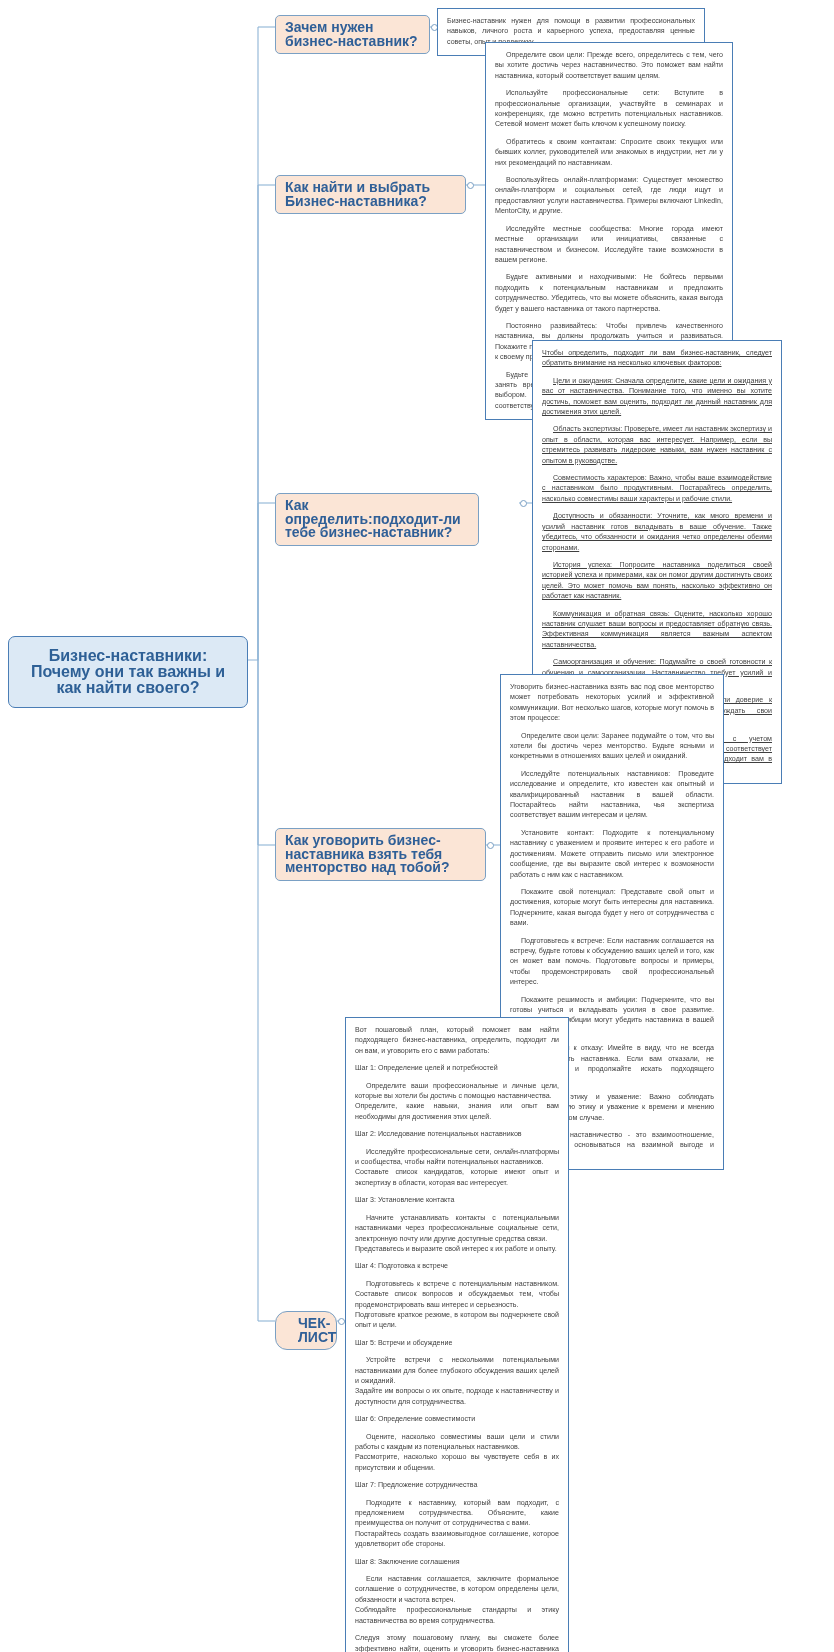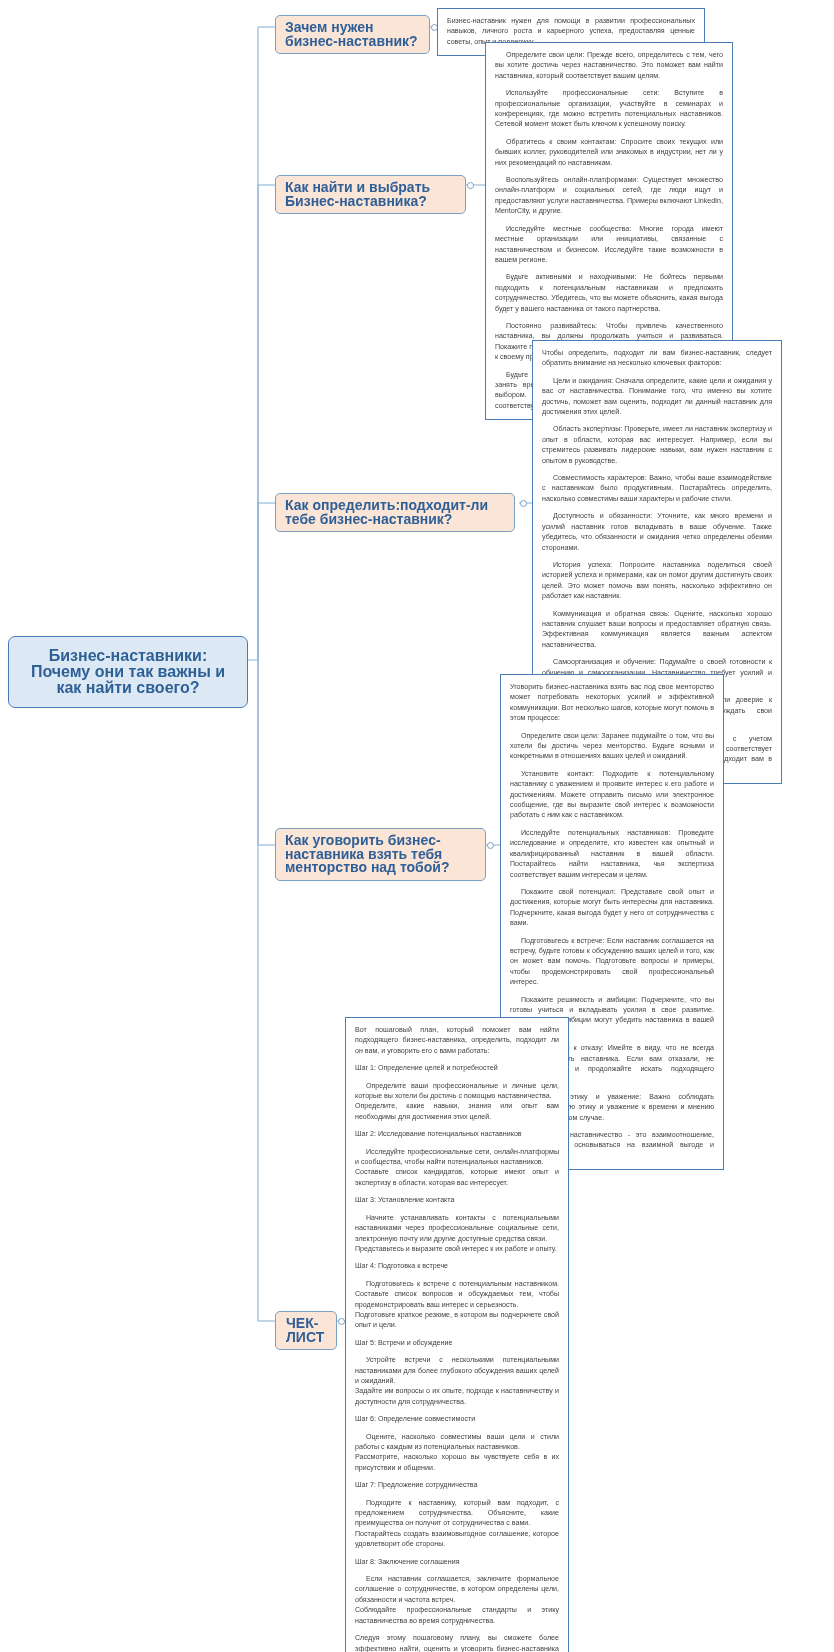--- a/index.html
+++ b/index.html
@@ -20,21 +20,21 @@
     padding:11px 10px;text-align:center;
     color:#2e6096;font-size:16px;line-height:16px;font-weight:600;
   }
 
   
   .branch{
     background:#fbe5d6;border:1.3px solid #7aa0c4;border-radius:5px;
     padding:5px 9px;color:#2f5f97;font-size:14px;font-weight:700;
     line-height:13.5px;
   }
-  .branch.checklist{padding:5px 10px;}
+  .branch.checklist{padding:5px 22px;border-radius:12px;}
 
   
   .content{
     background:#ffffff;border:1.3px solid #4a7db5;
     padding:7px 9px 8px 9px;
     font-size:7.1px;line-height:10.4px;color:#3f3f3f;
     text-align:justify;
   }
   .content p{margin:0 0 7px 0;}
   .content p:last-child{margin-bottom:0;}
@@ -91,46 +91,46 @@
     <p class="ind">Определите свои цели: Прежде всего, определитесь с тем, чего вы хотите достичь через наставничество. Это поможет вам найти наставника, который соответствует вашим целям.</p>
     <p class="ind">Используйте профессиональные сети: Вступите в профессиональные организации, участвуйте в семинарах и конференциях, где можно встретить потенциальных наставников. Сетевой момент может быть ключом к успешному поиску.</p>
     <p class="ind">Обратитесь к своим контактам: Спросите своих текущих или бывших коллег, руководителей или знакомых в индустрии, нет ли у них рекомендаций по наставникам.</p>
     <p class="ind">Воспользуйтесь онлайн-платформами: Существует множество онлайн-платформ и социальных сетей, где люди ищут и предоставляют услуги наставничества. Примеры включают LinkedIn, MentorCity, и другие.</p>
     <p class="ind">Исследуйте местные сообщества: Многие города имеют местные организации или инициативы, связанные с наставничеством и бизнесом. Исследуйте такие возможности в вашем регионе.</p>
     <p class="ind">Будьте активными и находчивыми: Не бойтесь первыми подходить к потенциальным наставникам и предложить сотрудничество. Убедитесь, что вы можете объяснить, какая выгода будет у вашего наставника от такого партнерства.</p>
     <p class="ind">Постоянно развивайтесь: Чтобы привлечь качественного наставника, вы должны продолжать учиться и развиваться. Покажите потенциальным наставникам, что вы серьезно относитесь к своему профессиональному росту.</p>
     <p class="ind">Будьте терпеливыми: Найти подходящего наставника может занять время, поэтому будьте терпеливыми и не спешите с выбором. Важно найти человека, который действительно соответствует вашим целям и ожиданиям.</p>
   </div>
 
-  <div class="node branch" style="left:275px;top:493px;width:240px;">
+  <div class="node branch" style="left:275px;top:493px;width:204px;">
     <span>Как определить:подходит-ли тебе бизнес-наставник?</span>
   </div>
   <div class="dot" style="left:520px;top:500px;"></div>
-  <div class="node content" style="left:532px;top:340px;width:250px;">
+  <div class="node content" style="left:532px;top:340px;width:250px;text-decoration:underline;">
     <p>Чтобы определить, подходит ли вам бизнес-наставник, следует обратить внимание на несколько ключевых факторов:</p>
     <p class="ind">Цели и ожидания: Сначала определите, какие цели и ожидания у вас от наставничества. Понимание того, что именно вы хотите достичь, поможет вам оценить, подходит ли данный наставник для достижения этих целей.</p>
     <p class="ind">Область экспертизы: Проверьте, имеет ли наставник экспертизу и опыт в области, которая вас интересует. Например, если вы стремитесь развивать лидерские навыки, вам нужен наставник с опытом в руководстве.</p>
     <p class="ind">Совместимость характеров: Важно, чтобы ваше взаимодействие с наставником было продуктивным. Постарайтесь определить, насколько совместимы ваши характеры и рабочие стили.</p>
     <p class="ind">Доступность и обязанности: Уточните, как много времени и усилий наставник готов вкладывать в ваше обучение. Также убедитесь, что обязанности и ожидания четко определены обеими сторонами.</p>
     <p class="ind">История успеха: Попросите наставника поделиться своей историей успеха и примерами, как он помог другим достигнуть своих целей. Это может помочь вам понять, насколько эффективно он работает как наставник.</p>
     <p class="ind">Коммуникация и обратная связь: Оцените, насколько хорошо наставник слушает ваши вопросы и предоставляет обратную связь. Эффективная коммуникация является важным аспектом наставничества.</p>
     <p class="ind">Самоорганизация и обучение: Подумайте о своей готовности к обучению и самоорганизации. Наставничество требует усилий и активного участия с вашей стороны.</p>
     <p class="ind">Чувство доверия: Важно, чтобы вы чувствовали доверие к своему наставнику и могли открыто обсуждать свои профессиональные и личные вопросы.</p>
     <p>Сделайте всестороннюю оценку наставника с учетом вышеуказанных факторов, и если вы уверены, что он соответствует вашим потребностям и целям, то, вероятно, он подходит вам в качестве бизнес-наставника.</p>
   </div>
 
   <div class="node branch" style="left:275px;top:828px;width:211px;">
     <span>Как уговорить бизнес-наставника взять тебя менторство над тобой?</span>
   </div>
   <div class="dot" style="left:487px;top:842px;"></div>
   <div class="node content" style="left:500px;top:674px;width:224px;">
     <p>Уговорить бизнес-наставника взять вас под свое менторство может потребовать некоторых усилий и эффективной коммуникации. Вот несколько шагов, которые могут помочь в этом процессе:</p>
     <p class="ind">Определите свои цели: Заранее подумайте о том, что вы хотели бы достичь через менторство. Будьте ясными и конкретными в отношениях ваших целей и ожиданий.</p>
+    <p class="ind">Исследуйте потенциальных наставников: Проведите исследование и определите, кто известен как опытный и квалифицированный наставник в вашей области. Постарайтесь найти наставника, чья экспертиза соответствует вашим интересам и целям.</p>
     <p class="ind">Установите контакт: Подходите к потенциальному наставнику с уважением и проявите интерес к его работе и достижениям. Можете отправить письмо или электронное сообщение, где вы выразите свой интерес к возможности работать с ним как с наставником.</p>
-    <p class="ind">Исследуйте потенциальных наставников: Проведите исследование и определите, кто известен как опытный и квалифицированный наставник в вашей области. Постарайтесь найти наставника, чья экспертиза соответствует вашим интересам и целям.</p>
     <p class="ind">Покажите свой потенциал: Представьте свой опыт и достижения, которые могут быть интересны для наставника. Подчеркните, какая выгода будет у него от сотрудничества с вами.</p>
     <p class="ind">Подготовьтесь к встрече: Если наставник соглашается на встречу, будьте готовы к обсуждению ваших целей и того, как он может вам помочь. Подготовьте вопросы и примеры, чтобы продемонстрировать свой профессиональный интерес.</p>
     <p class="ind">Покажите решимость и амбиции: Подчеркните, что вы готовы учиться и вкладывать усилия в свое развитие. Уверенность и амбиции могут убедить наставника в вашей серьезности.</p>
     <p class="ind">Будьте готовы к отказу: Имейте в виду, что не всегда удается уговорить наставника. Если вам отказали, не расстраивайтесь и продолжайте искать подходящего наставника.</p>
     <p class="ind">Соблюдайте этику и уважение: Важно соблюдать профессиональную этику и уважение к времени и мнению наставника в любом случае.</p>
     <p>Запомните, что наставничество - это взаимоотношение, которое должно основываться на взаимной выгоде и уважении.</p>
   </div>
 
   <div class="node branch checklist" style="left:275px;top:1311px;width:62px;">
     <span>ЧЕК-ЛИСТ</span>

